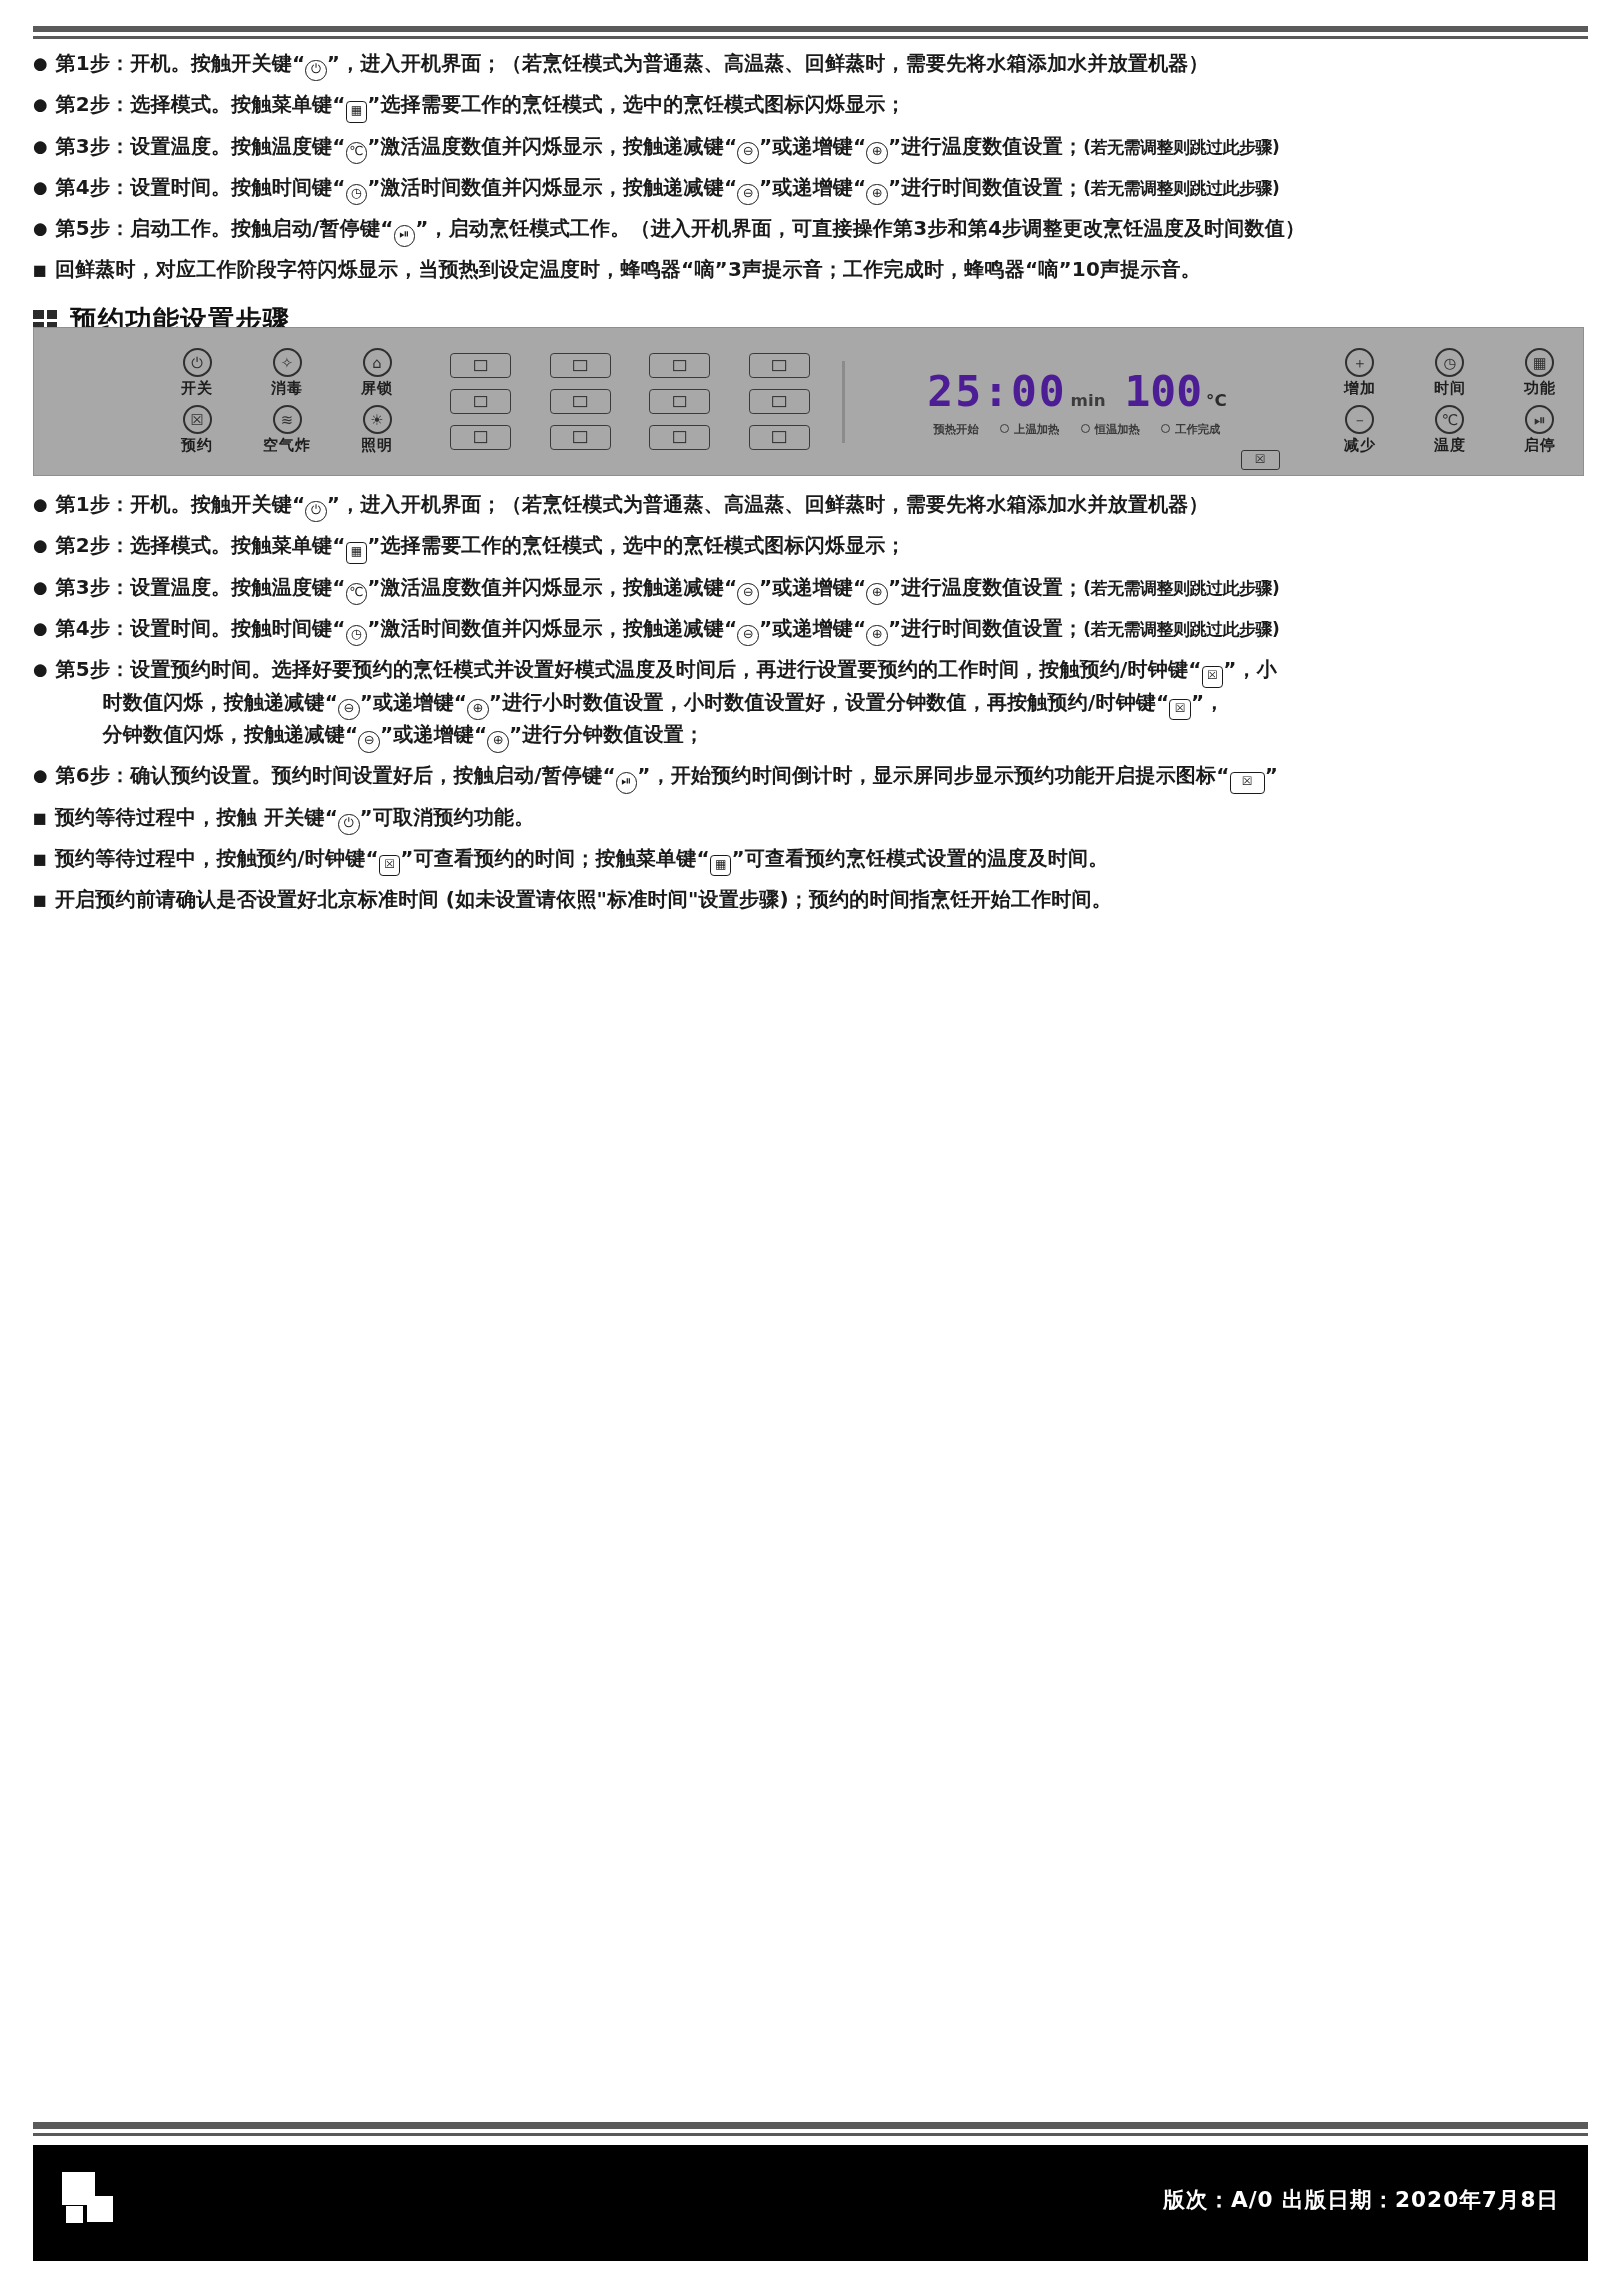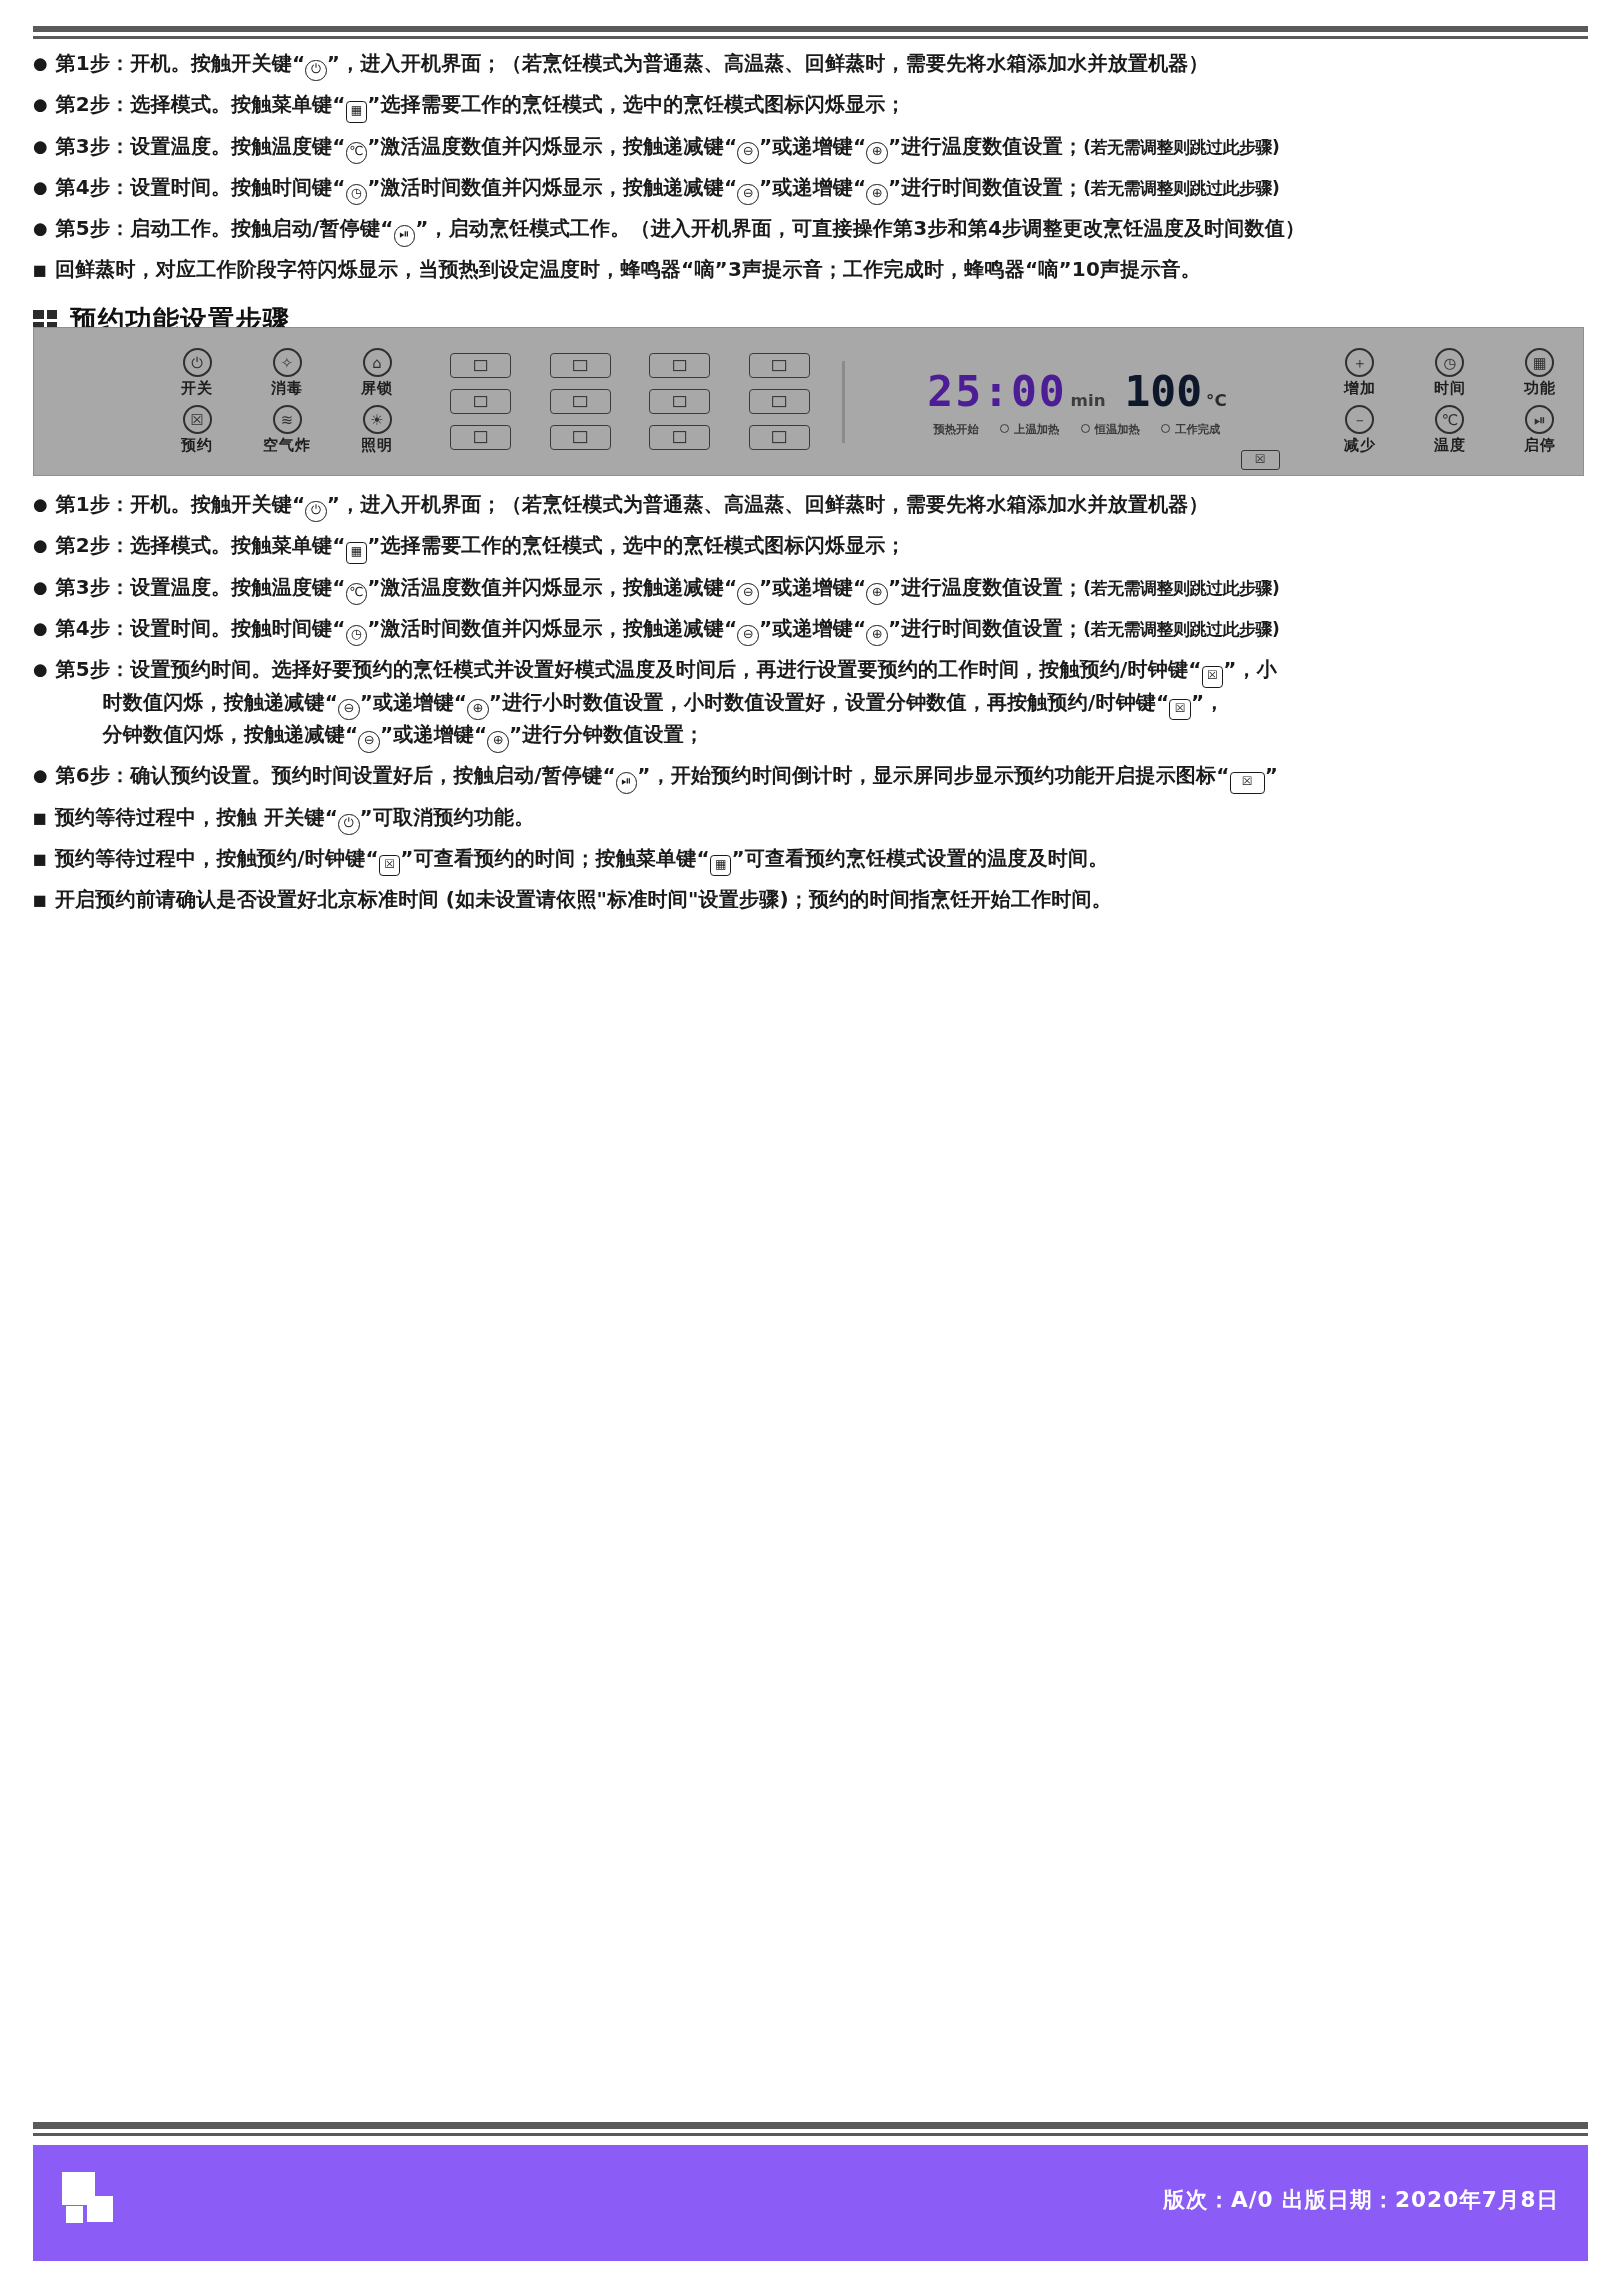--- a/index.html
+++ b/index.html
@@ -234,21 +234,21 @@
   }
   .lcd .unit {
     font-size: 16.7px;
     font-weight: bold;
     color: #3d3d3d;
   }
   .lcd .temp {
     font-family: "DejaVu Sans Mono", "Liberation Mono", monospace;
     font-size: 43px;
     font-weight: bold;
-    color: #0f172a;
+    color: #4c1d95;
     margin-left: 15px;
   }
   .lcd .tempunit {
     font-size: 16.7px;
     font-weight: bold;
     vertical-align: super;
   }
   .lcd .row2 {
     display: flex;
     justify-content: center;
@@ -290,21 +290,21 @@
   }
   .footer-rule .thick { height: 6.9px; background: #5a5a5a; }
   .footer-rule .thin { height: 2.9px; background: #5a5a5a; margin-top: 3.9px; }
 
   .footer {
     position: absolute;
     left: 33px;
     top: 2145px;
     width: 1555px;
     height: 116px;
-    background: #8b5cf6;
+    background: #000000;
     display: flex;
     align-items: center;
     box-sizing: border-box;
   }
   .footer .logo {
     width: 106px;
     height: 116px;
     position: relative;
     flex: 0 0 auto;
   }

